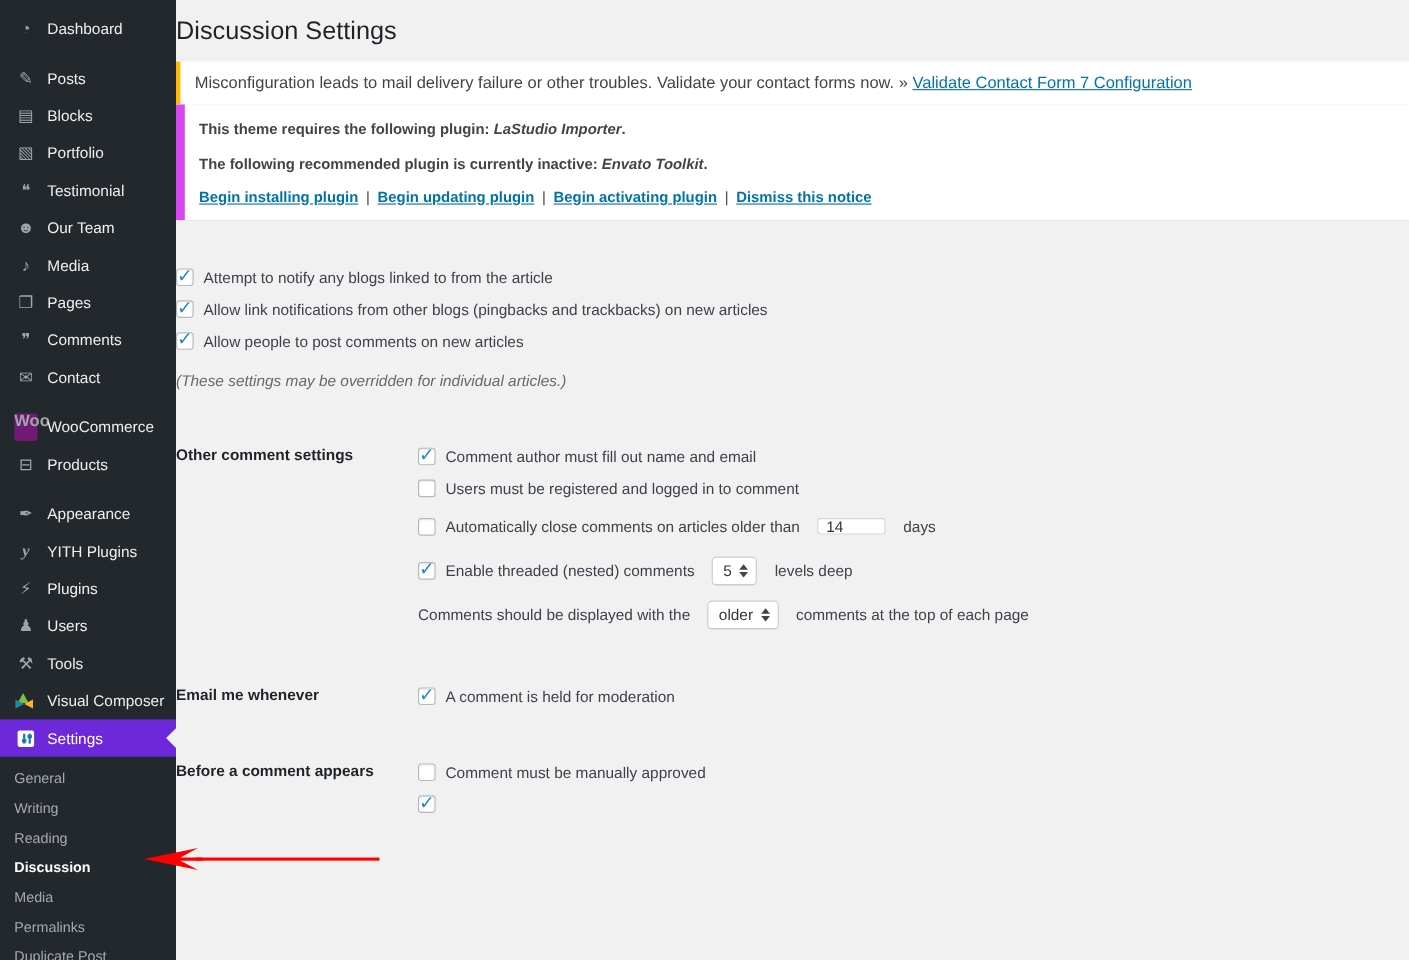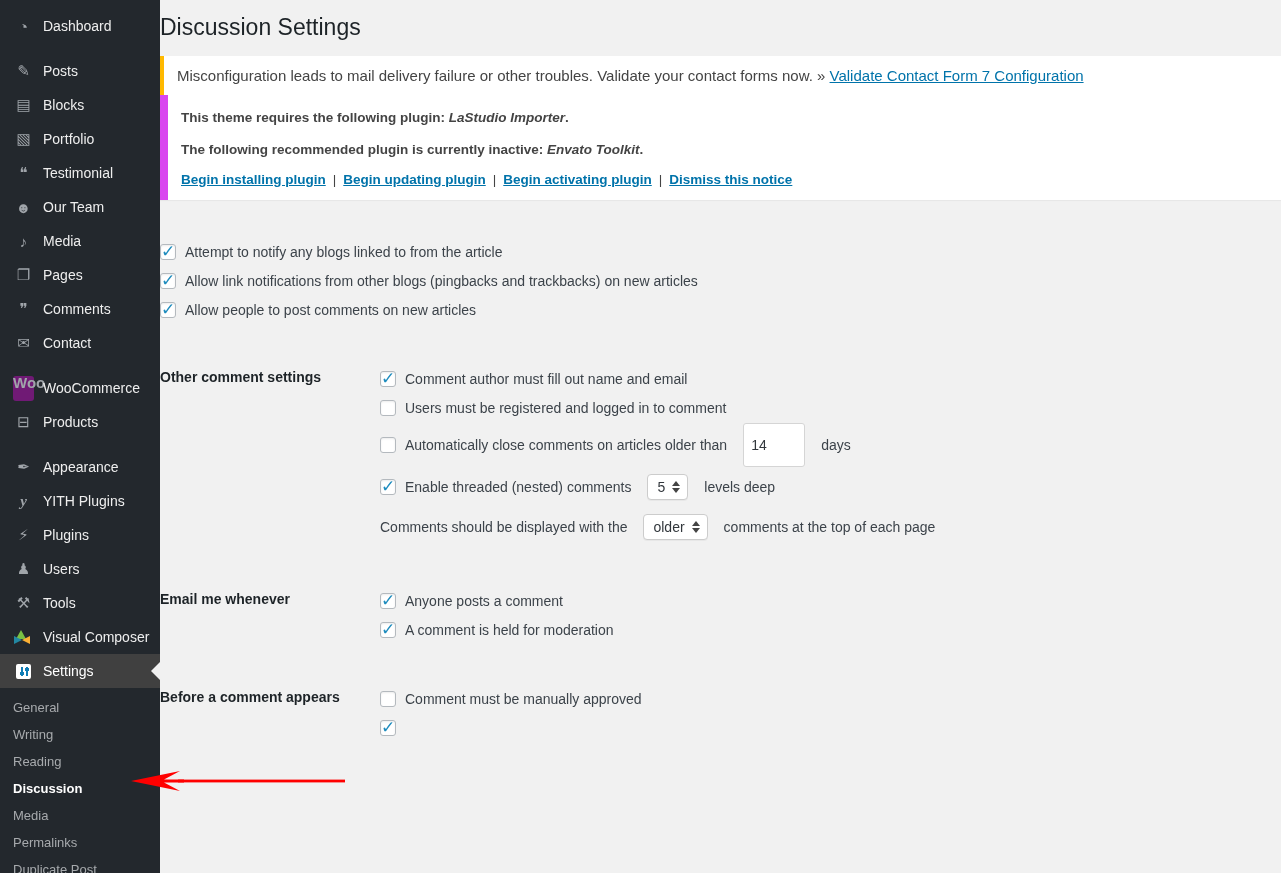--- a/index.html
+++ b/index.html
@@ -6,21 +6,21 @@
   html,body { width:1281px; height:873px; overflow:hidden; }
   body { font-family:"Liberation Sans","DejaVu Sans",sans-serif; background:#f1f1f1; position:relative; font-size:14px; color:#3c434a; }
 
   
   .sidebar { position:absolute; left:0; top:0; width:160px; height:873px; background:#23282d; z-index:2; }
   .menu { padding-top:9px; }
   .mi { display:flex; align-items:center; height:34px; padding-left:13px; cursor:pointer; color:#eee; }
   .mi .ico { width:21px; text-align:center; margin-right:9px; color:#a0a5aa; font-size:15px; flex:0 0 21px; }
   .mi .ml { font-size:14px; line-height:34px; white-space:nowrap; }
   .msep { height:11px; }
-  .mi.active { background:#404040; position:relative; }
+  .mi.active { background:#6d28d9; position:relative; }
   .mi.active .ml { color:#fff; font-weight:400; }
   .arrow-notch { position:absolute; right:0; top:50%; margin-top:-9px; width:0; height:0;
     border-top:9px solid transparent; border-bottom:9px solid transparent; border-right:9px solid #f1f1f1; }
   .woo-badge { background:#701a75; color:#23282d; border-radius:3px; font-size:7px; font-weight:bold; line-height:13px; height:25px; display:inline-block; }
   .yith { font-family:"Liberation Serif",serif; font-style:italic; font-weight:bold; font-size:14px; }
   .vc { position:relative; height:16px; }
   .vc i { position:absolute; width:0; height:0; }
   .vc .t1 { left:3px; top:1px; border-left:5px solid transparent; border-right:5px solid transparent; border-bottom:9px solid #7ac143; }
   .vc .t2 { left:1px; top:7px; border-top:4px solid transparent; border-bottom:4px solid transparent; border-left:8px solid #2388a2; }
   .vc .t3 { left:9px; top:7px; border-top:4px solid transparent; border-bottom:4px solid transparent; border-right:8px solid #fbb034; }
@@ -56,21 +56,21 @@
   .row.tall { min-height:40px; }
   .row .txt { margin-right:8px; }
   .row .txt.after { margin-left:8px; margin-right:0; }
   .note { font-style:italic; color:#646970; margin-top:7px; line-height:29px; }
 
   .cb { width:16px; height:16px; border:1px solid #b4b9be; border-radius:3px; background:#fff;
         display:inline-block; margin-right:9px; position:relative; cursor:pointer; flex:0 0 16px;
         box-shadow:inset 0 1px 2px rgba(0,0,0,.08); }
   .cb.checked::after { content:"\2713"; position:absolute; left:0px; top:-4px; font-size:17px; font-weight:bold; color:#1e8cbe; }
 
-  input.num { width:62px; height:44px; border:1px solid #d5d5d5; border-radius:3px; background:#fff;
+  input.num { width:62px; height:15px; border:1px solid #d5d5d5; border-radius:3px; background:#fff;
         font-family:"Liberation Sans",sans-serif; font-size:14px; color:#32373c; padding:0 7px; margin:0 8px; }
   input.num.w50 { width:56px; }
 
   .select { display:inline-flex; align-items:center; height:26px; border:1px solid #ccc; border-radius:4px;
         background:#fff; padding:0 7px 0 9px; margin:0 8px; cursor:pointer; box-shadow:0 1px 0 rgba(0,0,0,.04); }
   .select .selval { font-size:14px; color:#32373c; margin-right:7px; }
   .spin { display:inline-flex; flex-direction:column; gap:2px; }
   .spin .up { width:0; height:0; border-left:4px solid transparent; border-right:4px solid transparent; border-bottom:5px solid #444; }
   .spin .dn { width:0; height:0; border-left:4px solid transparent; border-right:4px solid transparent; border-top:5px solid #444; }
 
@@ -213,20 +213,21 @@
           <span class="txt">Attempt to notify any blogs linked to from the article</span>
         </div>
         <div class="row">
           <span class="cb checked"></span>
           <span class="txt">Allow link notifications from other blogs (pingbacks and trackbacks) on new articles</span>
         </div>
         <div class="row">
           <span class="cb checked"></span>
           <span class="txt">Allow people to post comments on new articles</span>
         </div>
+        <div class="note">(These settings may be overridden for individual articles.)</div>
       </div>
     </div>
 
     <div class="section">
       <div class="sec-label">Other comment settings</div>
       <div class="sec-body">
         <div class="row">
           <span class="cb checked"></span>
           <span class="txt">Comment author must fill out name and email</span>
         </div>
@@ -264,24 +265,20 @@
           <span class="txt after">comments at the top of each page</span>
         </div>
       </div>
     </div>
 
     <div class="section">
       <div class="sec-label">Email me whenever</div>
       <div class="sec-body">
         <div class="row">
           <span class="cb checked"></span>
-          <span class="txt">Anyone posts a comment</span>
-        </div>
-        <div class="row">
-          <span class="cb checked"></span>
           <span class="txt">A comment is held for moderation</span>
         </div>
       </div>
     </div>
 
     <div class="section">
       <div class="sec-label">Before a comment appears</div>
       <div class="sec-body">
         <div class="row">
           <span class="cb"></span>

